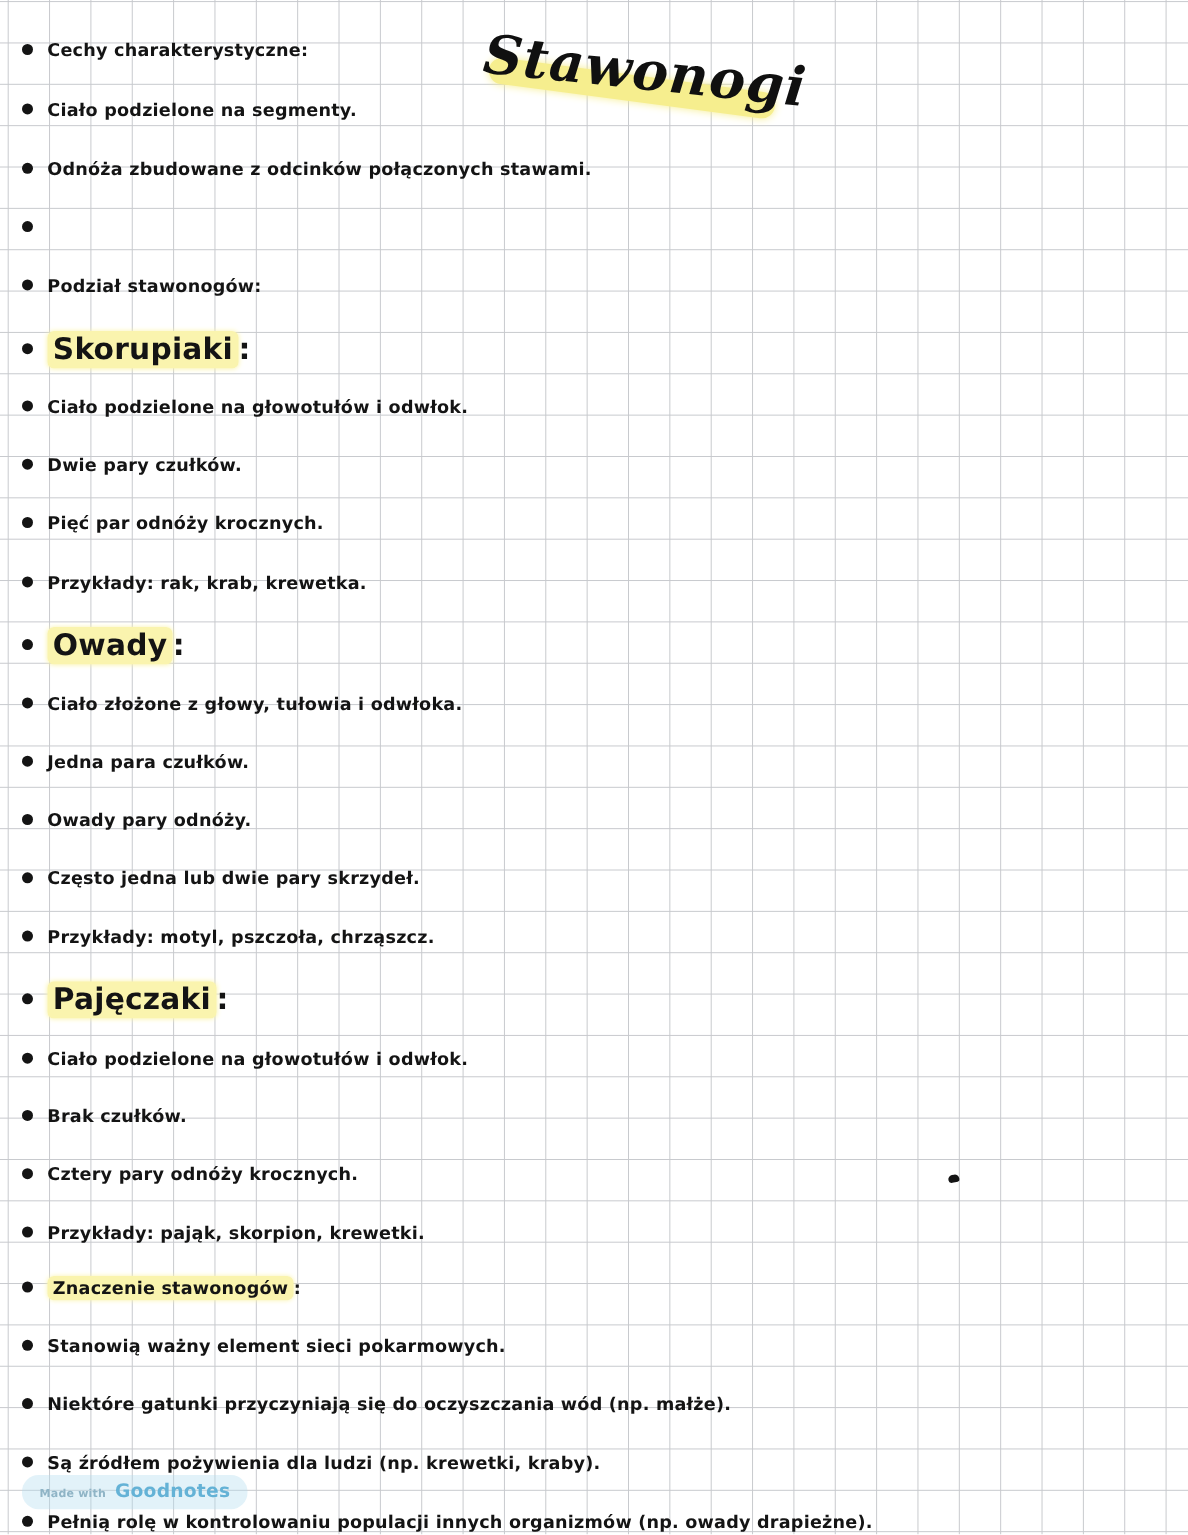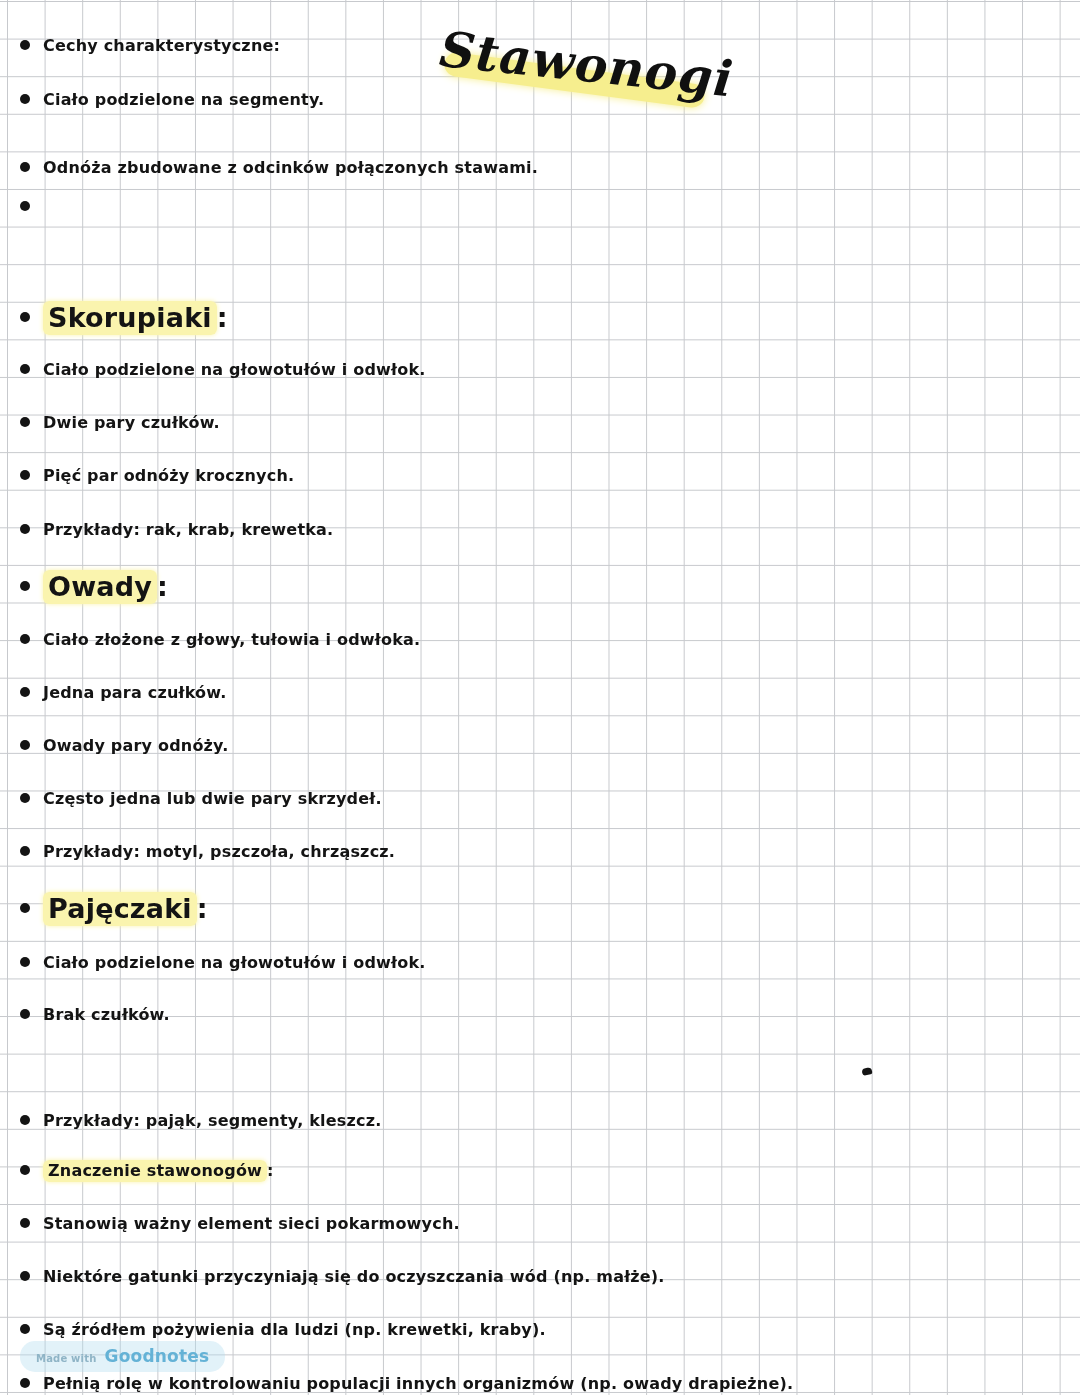--- a/index.html
+++ b/index.html
@@ -118,27 +118,31 @@
   </div>
 
   <div class="row" style="top:28px">
       <span class="bullet"></span>
       <span class="txt">Cechy charakterystyczne:</span>
     </div>
   <div class="row" style="top:82px">
       <span class="bullet"></span>
       <span class="txt">Ciało podzielone na segmenty.</span>
     </div>
-  <div class="row" style="top:150px">
+  <div class="row" style="top:136px">
       <span class="bullet"></span>
       <span class="txt">Odnóża zbudowane z odcinków połączonych stawami.</span>
     </div>
   <div class="row" style="top:189px">
       <span class="bullet"></span>
     </div>
+  <div class="row" style="top:242px">
+      <span class="bullet"></span>
+      <span class="txt">Podział stawonogów:</span>
+    </div>
 
   <div class="row big" style="top:297px">
       <span class="bullet"></span>
       <span class="txt"><mark class="hl">Skorupiaki</mark><span>:</span></span>
     </div>
 
   <div class="row" style="top:352px">
       <span class="bullet"></span>
       <span class="txt">Ciało podzielone na głowotułów i odwłok.</span>
     </div>
@@ -187,23 +191,27 @@
     </div>
 
   <div class="row" style="top:945px">
       <span class="bullet"></span>
       <span class="txt">Ciało podzielone na głowotułów i odwłok.</span>
     </div>
   <div class="row" style="top:997px">
       <span class="bullet"></span>
       <span class="txt">Brak czułków.</span>
     </div>
+  <div class="row" style="top:1050px">
+      <span class="bullet"></span>
+      <span class="txt">Cztery pary odnóży krocznych.</span>
+    </div>
   <div class="row" style="top:1103px">
       <span class="bullet"></span>
-      <span class="txt">Przykłady: pająk, segmenty, kleszcz.</span>
+      <span class="txt">Przykłady: pająk, skorpion, krewetki.</span>
     </div>
 
   <div class="row" style="top:1153px">
       <span class="bullet"></span>
       <span class="txt"><mark class="hl">Znaczenie stawonogów</mark><span>:</span></span>
     </div>
 
   <div class="row" style="top:1206px">
       <span class="bullet"></span>
       <span class="txt">Stanowią ważny element sieci pokarmowych.</span>

